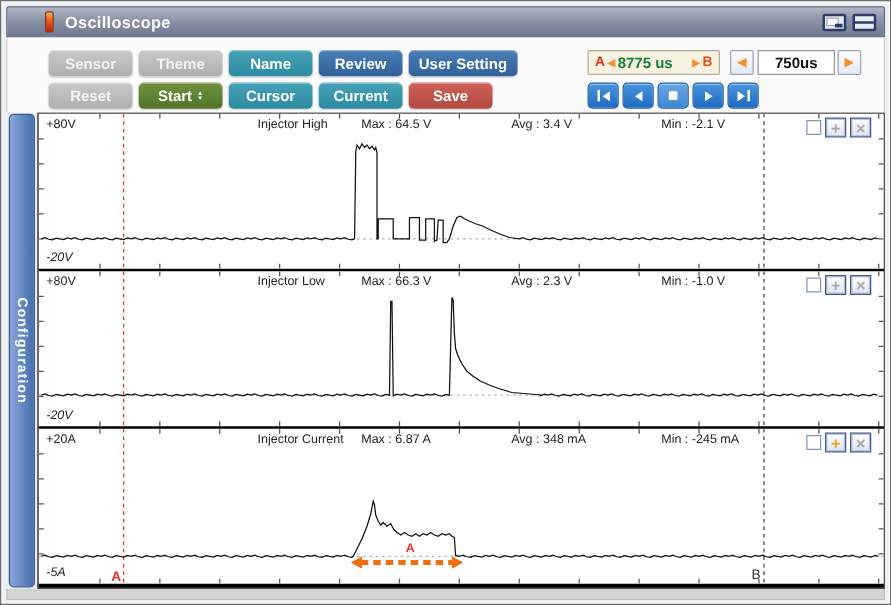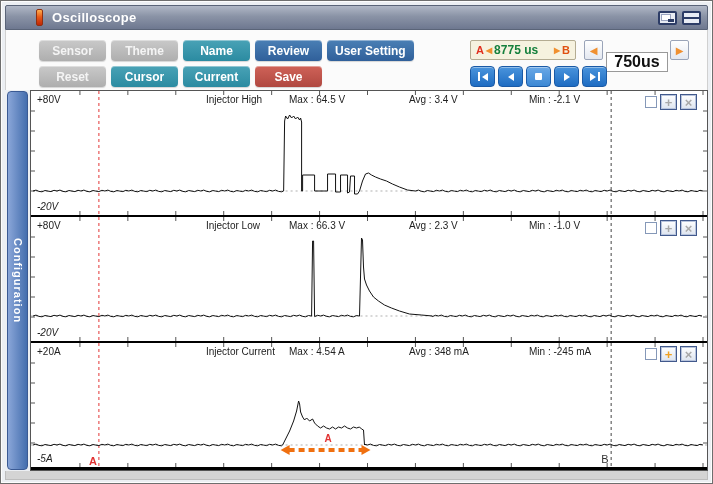--- a/index.html
+++ b/index.html
@@ -35,21 +35,21 @@
   .ab-box { position:absolute; left:464px; top:10px; width:106px; height:20px;
             background:#f6f2df; border:1px solid #b4ac92; border-radius:2px;
             display:flex; align-items:center; padding:0 5px; font-size:11px; font-weight:bold; }
   .ab-a { color:#e03020; } .ab-b { color:#e05010; }
   .ab-arrow { color:#f09030; font-size:8px; margin:0 2px; }
   .ab-value { flex:1; text-align:left; color:#15803d; font-size:12px; }
   .nav-btn { position:absolute; top:10px; width:19px; height:20px; background:linear-gradient(#fff,#e4e8f0);
              border:1px solid #9aa4b8; border-radius:2px; display:flex; align-items:center; justify-content:center;
              color:#f09030; font-size:10px; cursor:pointer; }
   .tb-field { position:absolute; left:600px; top:10px; width:62px; height:20px; background:#fff;
-              border:1px solid #999; text-align:center; font-size:16px; font-weight:bold; line-height:18px; color:#111;margin-top:12px; }
+              border:1px solid #999; text-align:center; font-size:12px; font-weight:bold; line-height:18px; color:#111; }
   .playrow { position:absolute; left:464px; top:36px; display:flex; gap:3px; }
   .pb { width:25px; height:21px; border-radius:4px; border:1px solid #1a5aa6;
         background:linear-gradient(#4a94dc,#1e6cc2); display:flex; align-items:center; justify-content:center; gap:2px; cursor:pointer;
         box-shadow:inset 0 1px 0 rgba(255,255,255,.4);}
   .pb.stop { background:linear-gradient(#6aa8e6,#3c88d4); }
   .tri-l { width:0; height:0; border-top:4px solid transparent; border-bottom:4px solid transparent; border-right:6px solid #fff; }
   .tri-r { width:0; height:0; border-top:4px solid transparent; border-bottom:4px solid transparent; border-left:6px solid #fff; }
   .vbar { width:2px; height:9px; background:#fff; }
   .sq { width:7px; height:7px; background:#fff; border-radius:1px; }
   
@@ -88,20 +88,27 @@
   <div class="toolbar">
     <div class="btnrow row1">
       <button class="tbtn gray">Sensor</button>
       <button class="tbtn gray">Theme</button>
       <button class="tbtn teal">Name</button>
       <button class="tbtn blue">Review</button>
       <button class="tbtn blue">User Setting</button>
     </div>
     <div class="btnrow row2">
       <button class="tbtn gray">Reset</button>
+      <button class="tbtn green">
+        <span>Start</span>
+        <span class="spin">
+            <span>▲</span>
+            <span>▼</span>
+          </span>
+      </button>
       <button class="tbtn teal">Cursor</button>
       <button class="tbtn teal">Current</button>
       <button class="tbtn red">Save</button>
     </div>
 
     <div class="ab-box">
       <span class="ab-a">A</span>
       <span class="ab-arrow">◀</span>
       <span class="ab-value">8775 us</span>
       <span class="ab-arrow">▶</span>
@@ -306,21 +313,21 @@
             <line x1="258" y1="107" x2="332" y2="107" stroke="#f07010" stroke-width="4" stroke-dasharray="6 4"></line>
             <polygon points="250,107 259,102 259,112" fill="#f07010"></polygon>
             <polygon points="340,107 331,102 331,112" fill="#f07010"></polygon>
             <text x="294" y="99" fill="#e23333" font-size="10" font-weight="bold">A</text>
             <path d="M2 102 L5 101.1 L8 102.4 L11 102.8 L14 101.5 L17 102.1 L20 102.6 L23 101.3 L26 102 L29 101.1 L32 102.4 L35 102.8 L38 101.5 L41 102.1 L44 102.6 L47 101.3 L50 102 L53 101.1 L56 102.4 L59 102.8 L62 101.5 L65 102.1 L68 102.6 L71 101.3 L74 102 L77 101.1 L80 102.4 L83 102.8 L86 101.5 L89 102.1 L92 102.6 L95 101.3 L98 102 L101 101.1 L104 102.4 L107 102.8 L110 101.5 L113 102.1 L116 102.6 L119 101.3 L122 102 L125 101.1 L128 102.4 L131 102.8 L134 101.5 L137 102.1 L140 102.6 L143 101.3 L146 102 L149 101.1 L152 102.4 L155 102.8 L158 101.5 L161 102.1 L164 102.6 L167 101.3 L170 102 L173 101.1 L176 102.4 L179 102.8 L182 101.5 L185 102.1 L188 102.6 L191 101.3 L194 102 L197 101.1 L200 102.4 L203 102.8 L206 101.5 L209 102.1 L212 102.6 L215 101.3 L218 102 L221 101.1 L224 102.4 L227 102.8 L230 101.5 L233 102.1 L236 102.6 L239 101.3 L242 102 L245 101.1 L248 102.4 L251 102.8 L252 102 L255 96 L259 88 L263 78 L266 68 L268 58 L269 61 L270 69 L272 74 L274 77 L276 75 L279 78 L282 76 L284 80 L287 83 L290 85 L293 83 L296 85 L299 86 L302 84 L305 86 L308 84 L311 85 L314 83 L317 85 L320 86 L323 84 L326 85 L329 84 L331 86 L333 87 L334 102 L334 101.3 L337 102 L340 101.1 L343 102.4 L346 102.8 L349 101.5 L352 102.1 L355 102.6 L358 101.3 L361 102 L364 101.1 L367 102.4 L370 102.8 L373 101.5 L376 102.1 L379 102.6 L382 101.3 L385 102 L388 101.1 L391 102.4 L394 102.8 L397 101.5 L400 102.1 L403 102.6 L406 101.3 L409 102 L412 101.1 L415 102.4 L418 102.8 L421 101.5 L424 102.1 L427 102.6 L430 101.3 L433 102 L436 101.1 L439 102.4 L442 102.8 L445 101.5 L448 102.1 L451 102.6 L454 101.3 L457 102 L460 101.1 L463 102.4 L466 102.8 L469 101.5 L472 102.1 L475 102.6 L478 101.3 L481 102 L484 101.1 L487 102.4 L490 102.8 L493 101.5 L496 102.1 L499 102.6 L502 101.3 L505 102 L508 101.1 L511 102.4 L514 102.8 L517 101.5 L520 102.1 L523 102.6 L526 101.3 L529 102 L532 101.1 L535 102.4 L538 102.8 L541 101.5 L544 102.1 L547 102.6 L550 101.3 L553 102 L556 101.1 L559 102.4 L562 102.8 L565 101.5 L568 102.1 L571 102.6 L574 101.3 L577 102 L580 101.1 L583 102.4 L586 102.8 L589 101.5 L592 102.1 L595 102.6 L598 101.3 L601 102 L604 101.1 L607 102.4 L610 102.8 L613 101.5 L616 102.1 L619 102.6 L622 101.3 L625 102 L628 101.1 L631 102.4 L634 102.8 L637 101.5 L640 102.1 L643 102.6 L646 101.3 L649 102 L652 101.1 L655 102.4 L658 102.8 L661 101.5 L664 102.1 L667 102.6 L670 101.3 L673 102" fill="none" stroke="#111" stroke-width="1"></path>
             <text x="58" y="122" fill="#e23333" font-size="11" font-weight="bold">A</text>
             <text x="571" y="120" fill="#333" font-size="11">B</text>
           </svg>
         <span class="ann r-top">+20A</span>
         <span class="ann c-title">Injector Current</span>
-        <span class="ann c-max">Max : 4.54 A</span>
+        <span class="ann c-max">Max : 6.87 A</span>
         <span class="ann c-avg">Avg : 348 mA</span>
         <span class="ann c-min">Min : -245 mA</span>
         <span class="r-bot">-5A</span>
         <div class="controls">
           <div class="chk"></div>
           <div class="mini accent">+</div>
           <div class="mini">×</div>
         </div>
       </div>
 

